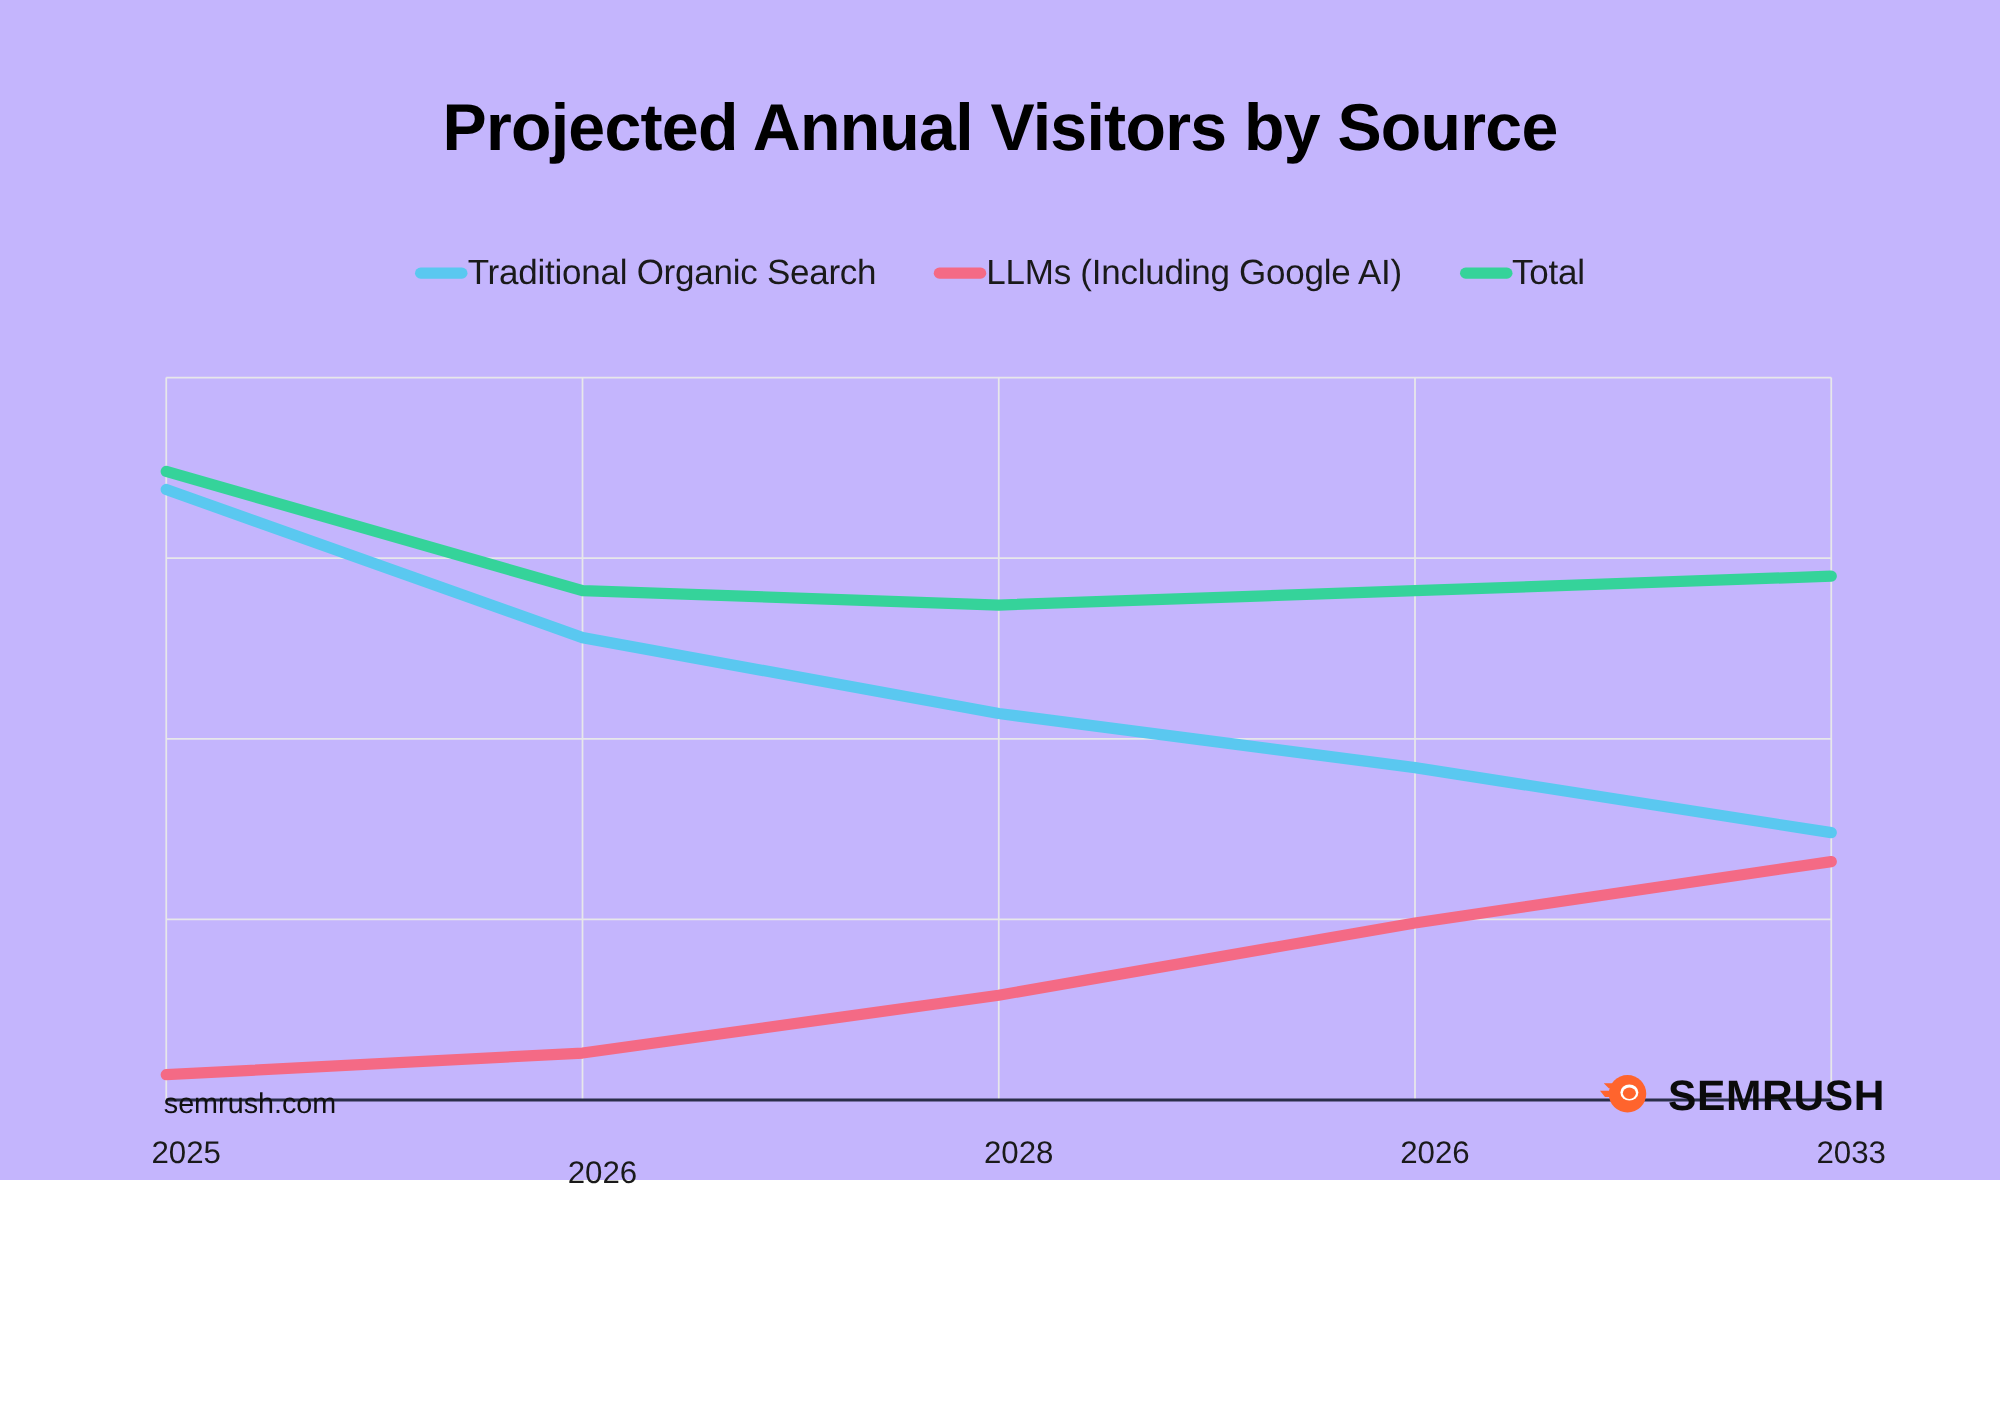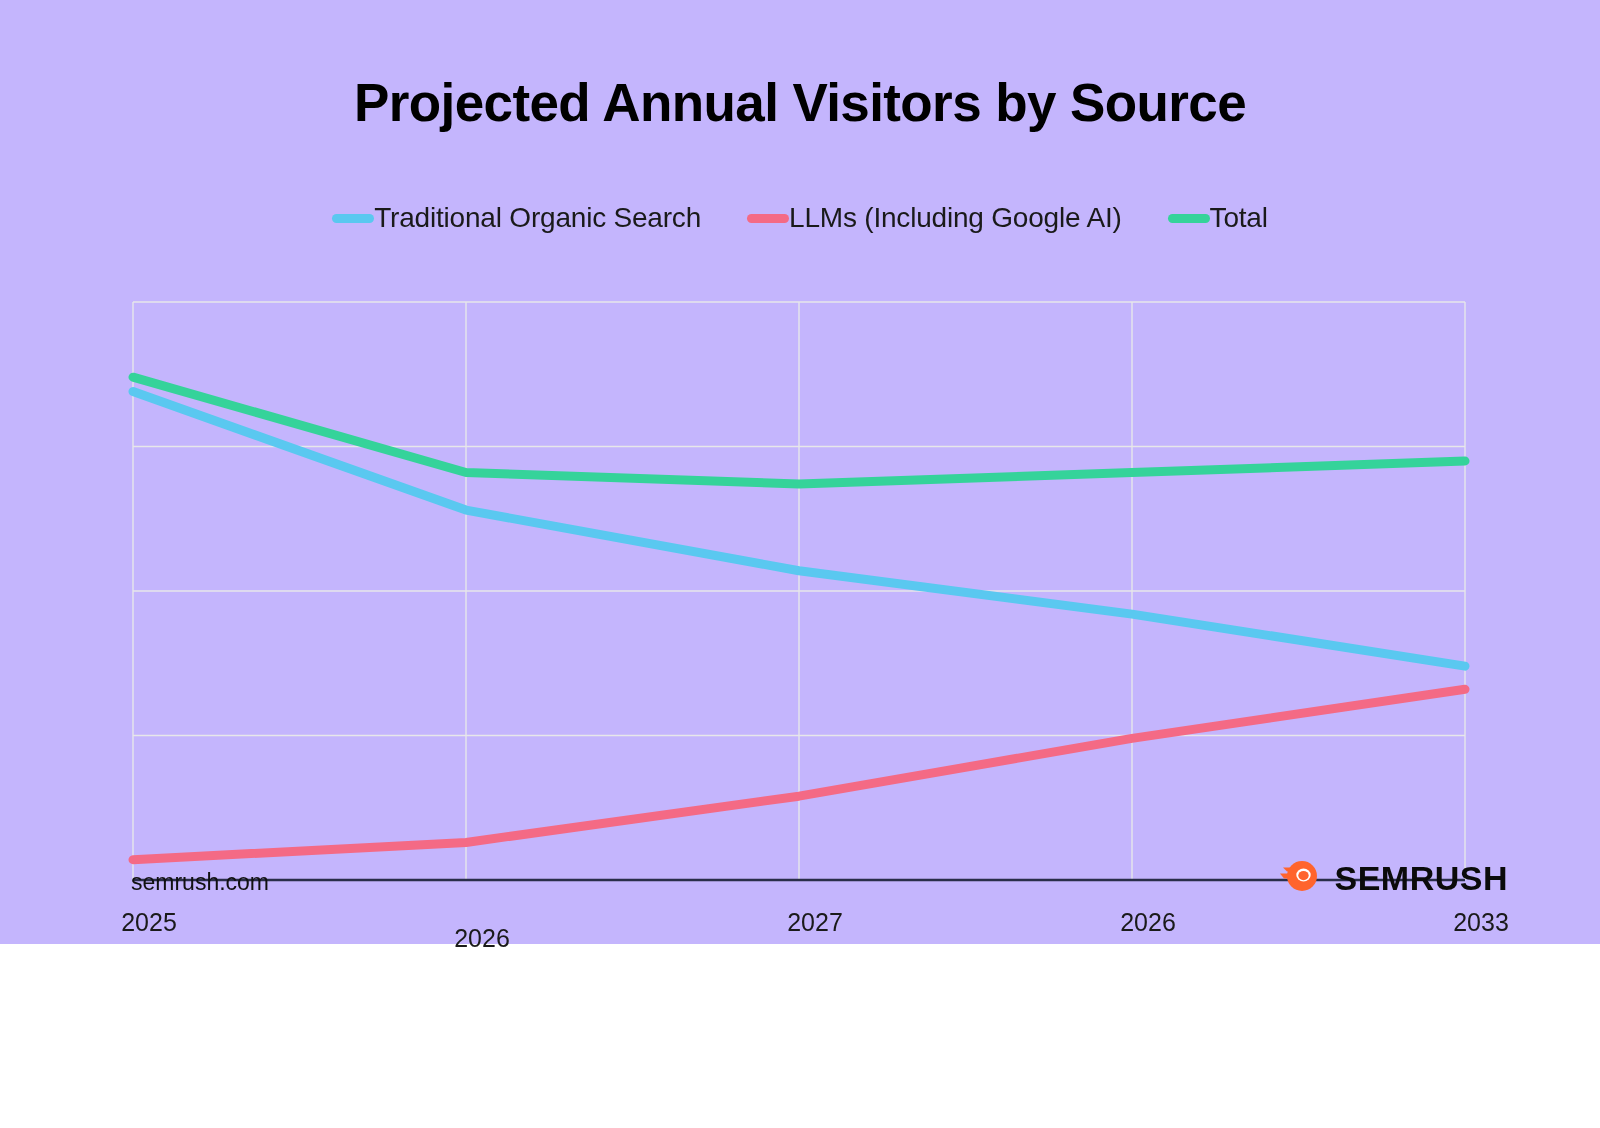--- a/index.html
+++ b/index.html
@@ -145,21 +145,21 @@
           <polyline points="133,391.59000000000003 466,510.08 799,570.77 1132,614.12 1465,666.14" fill="none" stroke="#5AC8F0" stroke-width="9" stroke-linecap="round" stroke-linejoin="round"></polyline>
           <polyline points="133,859.77 466,842.43 799,796.19 1132,738.39 1465,689.26" fill="none" stroke="#F46A85" stroke-width="9" stroke-linecap="round" stroke-linejoin="round"></polyline>
           <polyline points="133,377.14 466,472.51000000000005 799,484.07 1132,472.51000000000005 1465,460.95" fill="none" stroke="#35D39A" stroke-width="9" stroke-linecap="round" stroke-linejoin="round"></polyline>
         </g>
     </svg>
   </div>
 
   <div class="x-labels">
     <span class="x-label" id="xl0" style="left: 133px;">2025</span>
     <span class="x-label" id="xl1" style="left: 466px; margin-top: 16px;">2026</span>
-    <span class="x-label" id="xl2" style="left: 799px;">2027</span>
+    <span class="x-label" id="xl2" style="left: 799px;">2028</span>
     <span class="x-label" id="xl3" style="left: 1132px;">2026</span>
     <span class="x-label" id="xl4" style="left: 1465px;">2033</span>
   </div>
 
   <div class="footer-url">semrush.com</div>
 
   <div class="brand">
     <span class="brand-mark">
       <svg width="44" height="44" viewBox="0 0 44 44">
         <path d="M3 19.5 L22 19.5 L22 24.5 L7 24.5 Z" fill="#FF642D"></path>

